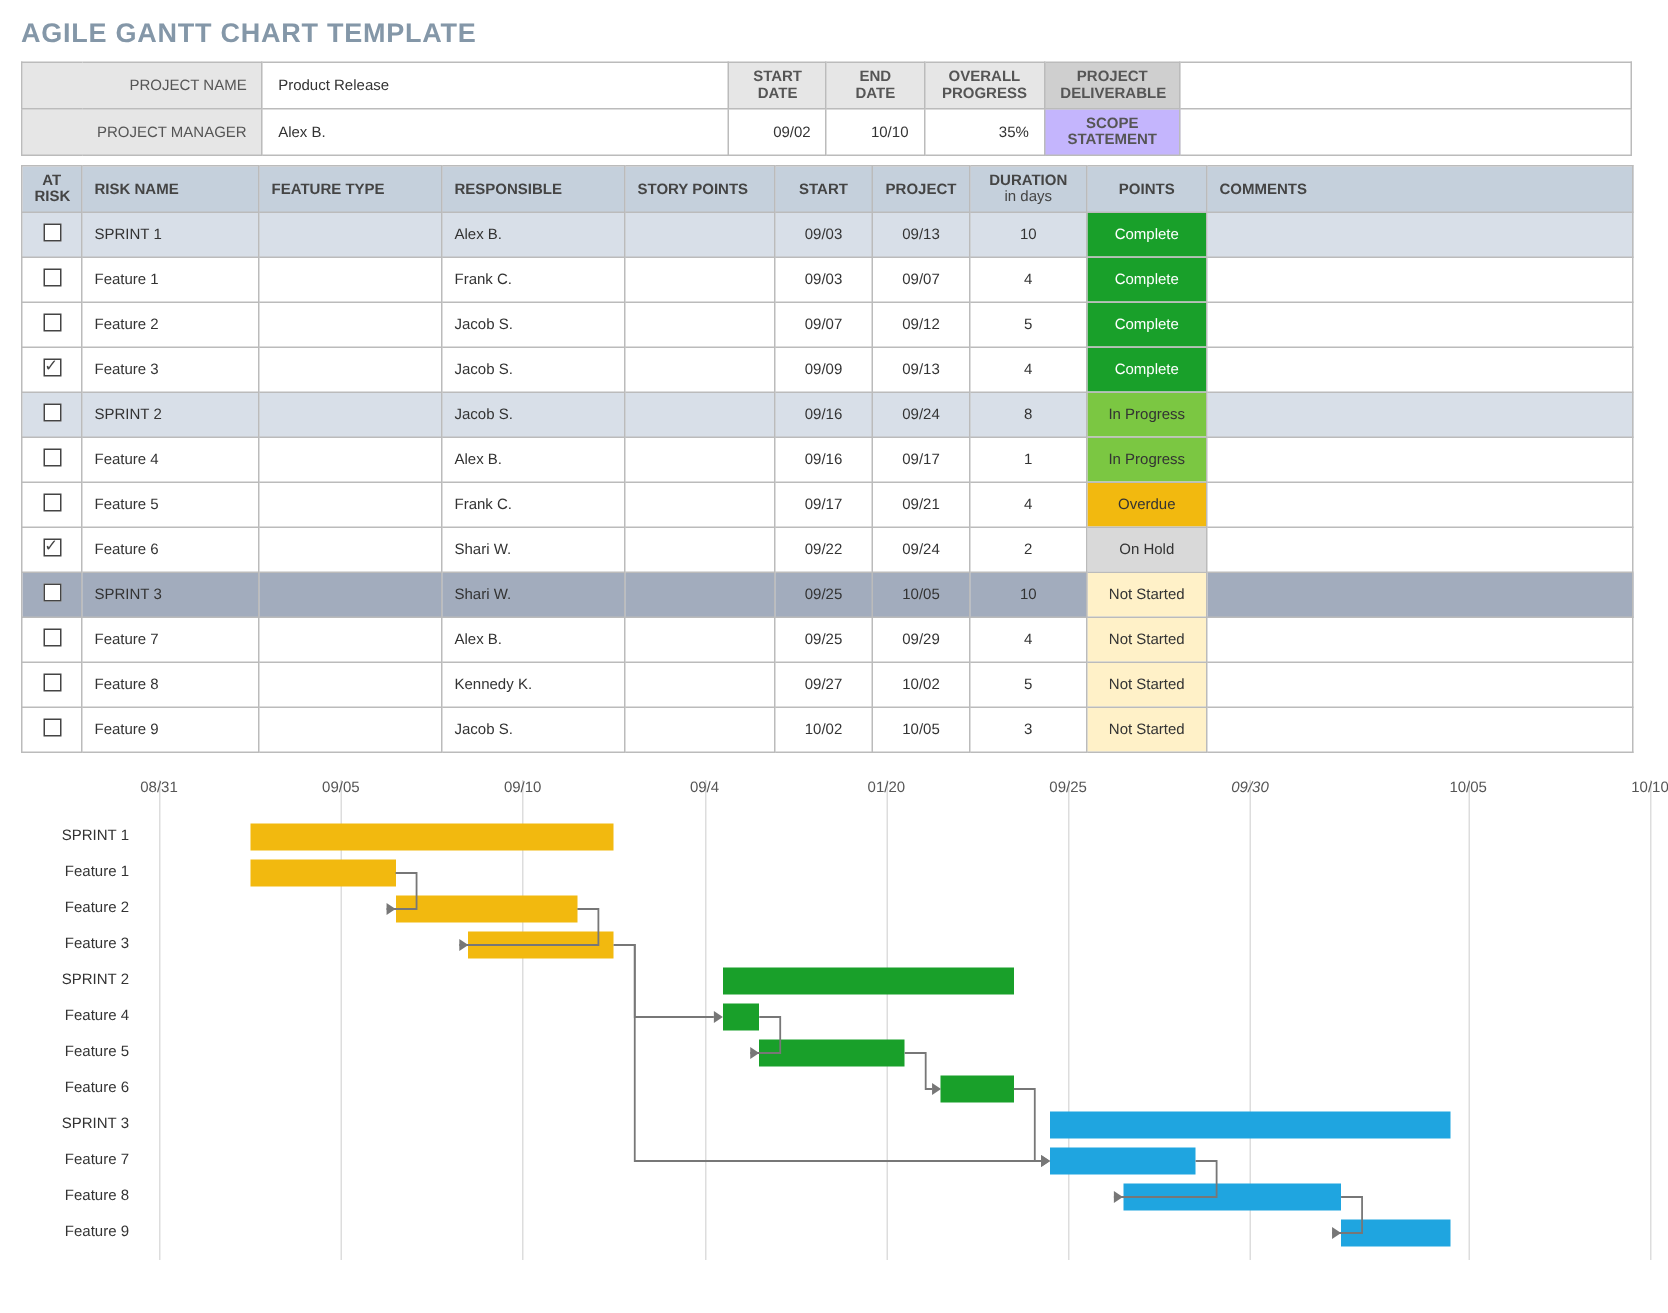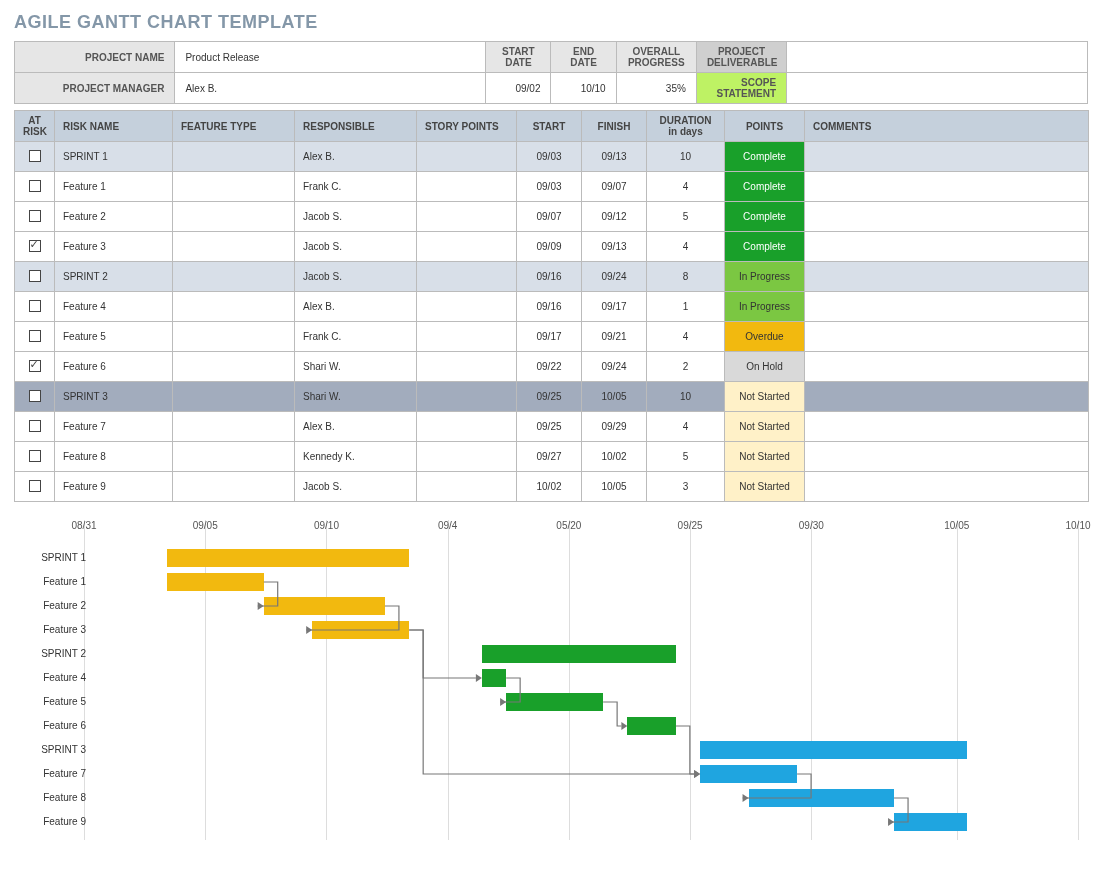--- a/index.html
+++ b/index.html
@@ -2,21 +2,21 @@
 <html><head>
 <meta charset="utf-8">
 <style>
   * { box-sizing: border-box; margin: 0; padding: 0; }
   body { font-family: "Century Gothic", "Avenir", sans-serif; font-size: 11px; color: #333; background: #fff; padding: 12px 14px; width: 1112px; }
   h1 { font-size: 18px; font-weight: 700; color: #8497A8; letter-spacing: 0.5px; margin-bottom: 8px; }
 
   
   .hdr { border-collapse: collapse; margin-bottom: 6px; table-layout: fixed; width: 1074px;}
   .hdr td, .hdr th { border: 1px solid #bbb; height: 30px; padding: 4px 10px; font-size: 10px; }
-  .hdr th { background: #e6e6e6; font-weight: 700; text-align: right; color:#555;}
+  .hdr th { background: #e6e6e6; font-weight: 400; text-align: right; color:#555;}
   .hdr .lbl2 { background: #cfcfcf; font-weight: 700; text-align: right; color:#555;}
   .hdr td { background:#fff;}
   .hdr .center { text-align: right;}
   col.c0{width:40px;} col.c1{width:120px;} col.c2{width:310px;}
   col.c3{width:65px;} col.c4{width:65px;} col.c5{width:80px;}
   col.c6{width:90px;} col.c7{width:300px;}
 
   
   .grid { border-collapse: collapse; width: 1074px; table-layout: fixed; }
   .grid th, .grid td { border: 1px solid #bbb; padding: 4px 8px; font-size: 10px; height: 30px; }
@@ -33,21 +33,21 @@
   .st-progress{background:#7BC742;}
   .st-overdue{background:#F2B90F;}
   .st-hold{background:#D9D9D9;}
   .st-notstarted{background:#FFF1C8;}
   col.g0{width:40px;} col.g1{width:118px;} col.g2{width:122px;} col.g3{width:122px;}
   col.g4{width:100px;} col.g5{width:65px;} col.g6{width:65px;} col.g7{width:78px;}
   col.g8{width:80px;} col.g9{width:284px;}
 
   
   .gantt-wrap{ position:relative; width:1074px; height:320px; margin-top:18px;}
-  .gantt-axis{ position:absolute; left:70px; right:0; top:0; height:100%;}
+  .gantt-axis{ position:absolute; left:92px; right:0; top:0; height:100%;}
   .tick{position:absolute; top:0; bottom:0; border-left:1px solid #ddd;}
   .tick-label{position:absolute; top:0; font-size:10px; color:#555; transform:translateX(-50%);}
   .rowlabels{position:absolute; left:0; top:26px; width:78px;}
   .rowlabel{height:24px; line-height:24px; text-align:right; padding-right:6px; font-size:10px; color:#333;}
   .bars{position:absolute; left:80px; top:26px; right:0;}
   .bar{position:absolute; height:18px; top:3px;}
   .bar.orange{background:#F2B90F;}
   .bar.green{background:#19A02A;}
   .bar.blue{background:#1FA5E0;}
   .dep{position:absolute; stroke:#777; stroke-width:1.2; fill:none;}
@@ -79,21 +79,21 @@
     <th class="lbl2 center" style="text-align:center;background:#e6e6e6;">OVERALL PROGRESS</th>
     <th class="lbl2 center" style="text-align:center;background:#cfcfcf;">PROJECT DELIVERABLE</th>
     <td></td>
   </tr>
   <tr>
     <th colspan="2">PROJECT MANAGER</th>
     <td>Alex B.</td>
     <td class="center">09/02</td>
     <td class="center">10/10</td>
     <td class="center">35%</td>
-    <th class="lbl2 center" style="text-align:right;background:#bef264;">SCOPE STATEMENT</th>
+    <th class="lbl2 center" style="text-align:center;background:#c4b5fd;">SCOPE STATEMENT</th>
     <td></td>
   </tr>
 </tbody>
   </table>
 
 <table class="grid">
   <colgroup>
       <col class="g0">
       <col class="g1">
       <col class="g2">
@@ -106,22 +106,22 @@
       <col class="g9">
     </colgroup>
   <thead>
     <tr>
       <th class="center">AT RISK</th>
       <th>RISK NAME</th>
       <th>FEATURE TYPE</th>
       <th>RESPONSIBLE</th>
       <th>STORY POINTS</th>
       <th class="center">START</th>
-      <th class="center">FINISH</th>
-      <th class="center"><span>DURATION</span><br><span style="font-weight:700;margin-top:40px;">in days</span></th>
+      <th class="center">PROJECT</th>
+      <th class="center"><span>DURATION</span><br><span style="font-weight:400;margin-top:40px;">in days</span></th>
       <th class="center">POINTS</th>
       <th>COMMENTS</th>
     </tr>
   </thead>
   <tbody id="task-body">
       <tr class="sprint">
         <td class="cb"><span class=""></span></td>
         <td>SPRINT 1</td>
         <td></td>
         <td>Alex B.</td>
@@ -295,25 +295,25 @@
   <div class="gantt-axis" id="gantt-axis">
       <div class="tick" style="left: 0px;"></div>
       <div class="tick-label" style="left: 0px;">08/31</div>
       <div class="tick" style="left: 121.22px;"></div>
       <div class="tick-label" style="left: 121.22px;">09/05</div>
       <div class="tick" style="left: 242.439px;"></div>
       <div class="tick-label" style="left: 242.439px;">09/10</div>
       <div class="tick" style="left: 363.659px;"></div>
       <div class="tick-label" style="left: 363.659px;">09/4</div>
       <div class="tick" style="left: 484.878px;"></div>
-      <div class="tick-label" style="left: 484.878px;">05/20</div>
+      <div class="tick-label" style="left: 484.878px;">01/20</div>
       <div class="tick" style="left: 606.098px;"></div>
       <div class="tick-label" style="left: 606.098px;">09/25</div>
       <div class="tick" style="left: 727.317px;"></div>
-      <div class="tick-label" style="left: 727.317px;">09/30</div>
+      <div class="tick-label" style="left: 727.317px; font-style: italic;">09/30</div>
       <div class="tick" style="left: 872.78px;"></div>
       <div class="tick-label" style="left: 872.78px;">10/05</div>
       <div class="tick" style="left: 994px;"></div>
       <div class="tick-label" style="left: 994px;">10/10</div>
     </div>
   <div class="rowlabels" id="gantt-labels">
       <div class="rowlabel">SPRINT 1</div>
       <div class="rowlabel">Feature 1</div>
       <div class="rowlabel">Feature 2</div>
       <div class="rowlabel">Feature 3</div>

